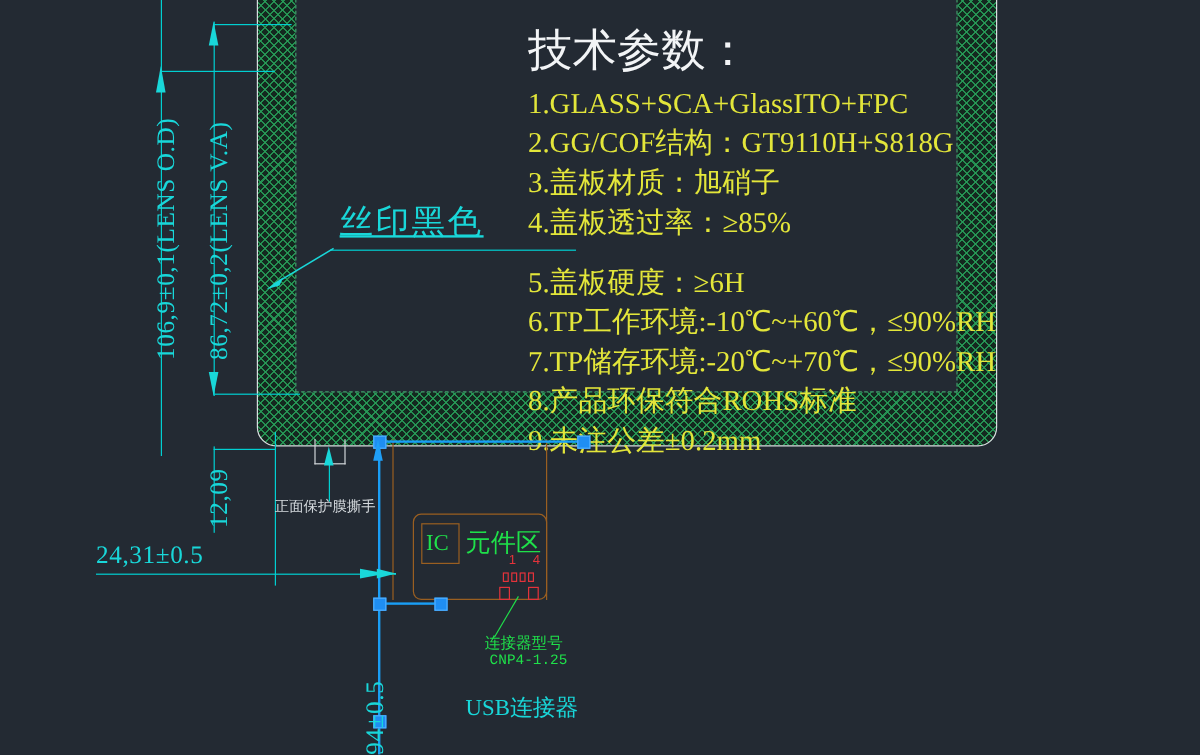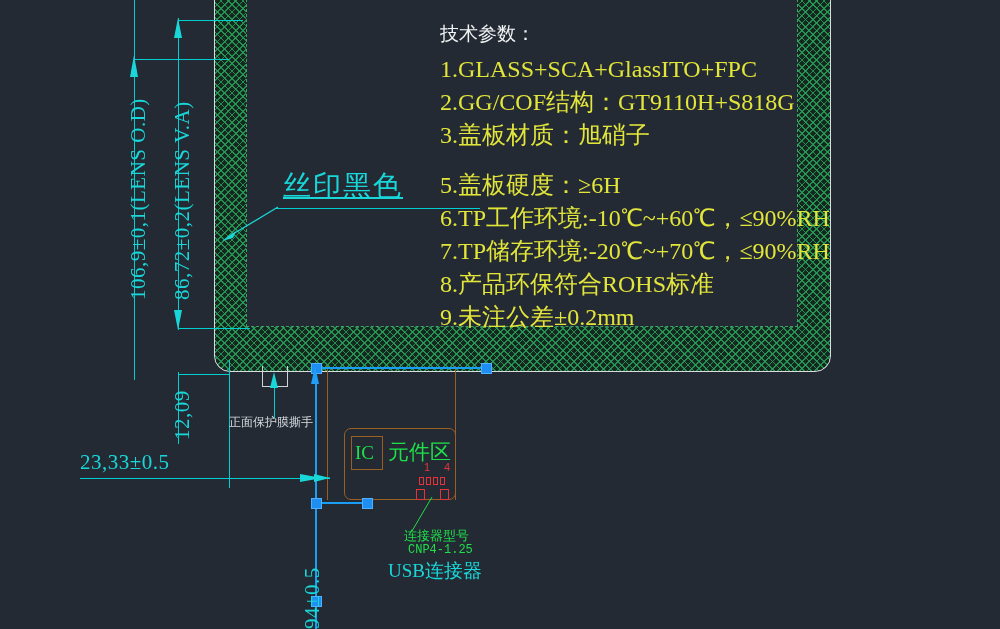--- a/index.html
+++ b/index.html
@@ -49,21 +49,21 @@
     font-size: 21px;
     font-family: "Liberation Serif", serif;
     letter-spacing: .5px;
   }
   .dim-v {
     transform-origin: 0 0;
     transform: rotate(-90deg);
   }
   .note-head {
     color: #f2f4f6;
-    font-size: 19px;
+    font-size: 37px;
     font-family: "Liberation Serif", serif;
   }
   .note-line {
     color: #e3e63a;
     font-size: 24px;
     font-family: "Liberation Serif", serif;
     letter-spacing: 0px;
   }
   .label-cyan { color: #19d7d9; }
   .silk {
@@ -108,20 +108,21 @@
 
   <div class="abs panel-outline hatch" style="left:214px; top:-36px; width:617px; height:408px;"></div>
 
   <div class="abs va-rect" style="left:246px; top:-16px; width:552px; height:343px;"></div>
 
   <div class="abs" style="left:440px; top:24px; width:400px;">
     <div class="t note-head">技术参数：</div>
     <div class="t note-line" style="margin-top:14px;">1.GLASS+SCA+GlassITO+FPC</div>
     <div class="t note-line" style="margin-top:9px;">2.GG/COF结构：GT9110H+S818G</div>
     <div class="t note-line" style="margin-top:9px;">3.盖板材质：旭硝子</div>
+    <div class="t note-line" style="margin-top:9px;">4.盖板透过率：≥85%</div>
     <div class="t note-line" style="margin-top:26px;">5.盖板硬度：≥6H</div>
     <div class="t note-line" style="margin-top:9px;">6.TP工作环境:-10℃~+60℃，≤90%RH</div>
     <div class="t note-line" style="margin-top:9px;">7.TP储存环境:-20℃~+70℃，≤90%RH</div>
     <div class="t note-line" style="margin-top:9px;">8.产品环保符合ROHS标准</div>
     <div class="t note-line" style="margin-top:9px;">9.未注公差±0.2mm</div>
   </div>
 
   <div class="abs vline" style="left:134px; top:0px; height:380px;"></div>
 
   <div class="abs hline" style="left:134px; top:59px; width:95px;"></div>
@@ -146,21 +147,21 @@
   <svg class="abs" style="left:220px; top:205px;" width="60" height="40">
     <line x1="58" y1="2" x2="8" y2="32" stroke="#19d7d9" stroke-width="1.3"></line>
     <polygon points="2,36 16,26 13,33" fill="#19d7d9"></polygon>
   </svg>
 
   <div class="abs vline" style="left:178px; top:372px; height:72px;"></div>
   <div class="abs hline" style="left:178px; top:374px; width:52px;"></div>
   <div class="abs t dim dim-v" style="left:172px; top:440px;">12,09</div>
 
   <div class="abs hline" style="left:80px; top:478px; width:250px;"></div>
-  <div class="abs t dim" style="left:80px; top:452px;">23,33±0.5</div>
+  <div class="abs t dim" style="left:80px; top:452px;">24,31±0.5</div>
   <svg class="abs" style="left:300px; top:472px;" width="24" height="14">
     <polygon points="22,6 0,2 0,10" fill="#19d7d9"></polygon>
   </svg>
 
   <div class="abs vline" style="left:229px; top:360px; height:128px;"></div>
 
   <div class="abs" style="left:262px; top:366px; width:24px; height:20px; border-left:1px solid #cfd4d8; border-right:1px solid #cfd4d8; border-bottom:1px solid #cfd4d8;"></div>
   <div class="abs vline" style="left:274px; top:376px; height:42px;"></div>
   <svg class="abs" style="left:268px; top:372px;" width="14" height="18">
     <polygon points="6,0 2,16 10,16" fill="#19d7d9"></polygon>
@@ -184,21 +185,21 @@
   <div class="abs pad" style="left:433px; top:477px; width:5px; height:8px;"></div>
   <div class="abs pad" style="left:440px; top:477px; width:5px; height:8px;"></div>
   <div class="abs pad" style="left:416px; top:489px; width:9px; height:11px;"></div>
   <div class="abs pad" style="left:440px; top:489px; width:9px; height:11px;"></div>
 
   <svg class="abs" style="left:400px; top:495px;" width="50" height="38">
     <line x1="32" y1="2" x2="12" y2="36" stroke="#1fe04a" stroke-width="1"></line>
   </svg>
   <div class="abs t green-s" style="left:404px; top:529px; font-size:13px;">连接器型号</div>
   <div class="abs t green-s" style="left:408px; top:544px; font-size:12px; font-family:'Liberation Mono',monospace;">CNP4-1.25</div>
-  <div class="abs t label-cyan" style="left:388px; top:561px; font-size:19px;">USB连接器</div>
+  <div class="abs t label-cyan" style="left:388px; top:581px; font-size:19px;">USB连接器</div>
 
   <div class="abs hline-blue" style="left:314px; top:367px; width:172px;"></div>
   <div class="abs hline-blue" style="left:314px; top:502px; width:52px;"></div>
   <div class="abs vline-blue" style="left:315px; top:367px; height:136px;"></div>
   <div class="abs vline-blue" style="left:315px; top:502px; height:127px;"></div>
 
   <div class="abs grip" style="left:311px; top:363px;"></div>
   <div class="abs grip" style="left:481px; top:363px;"></div>
   <div class="abs grip" style="left:311px; top:498px;"></div>
   <div class="abs grip" style="left:362px; top:498px;"></div>

